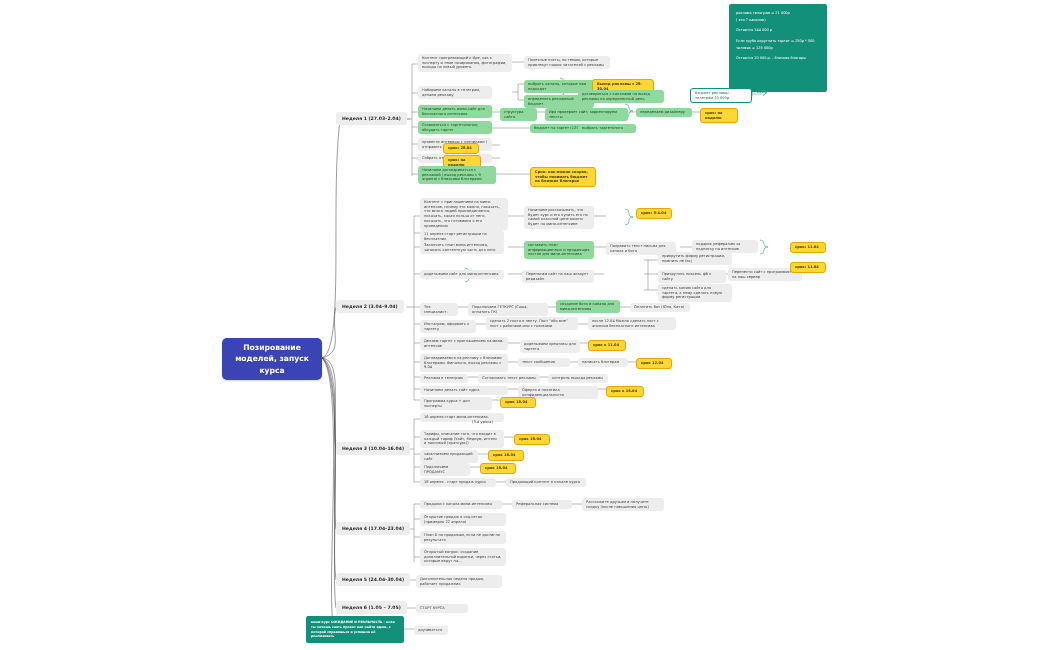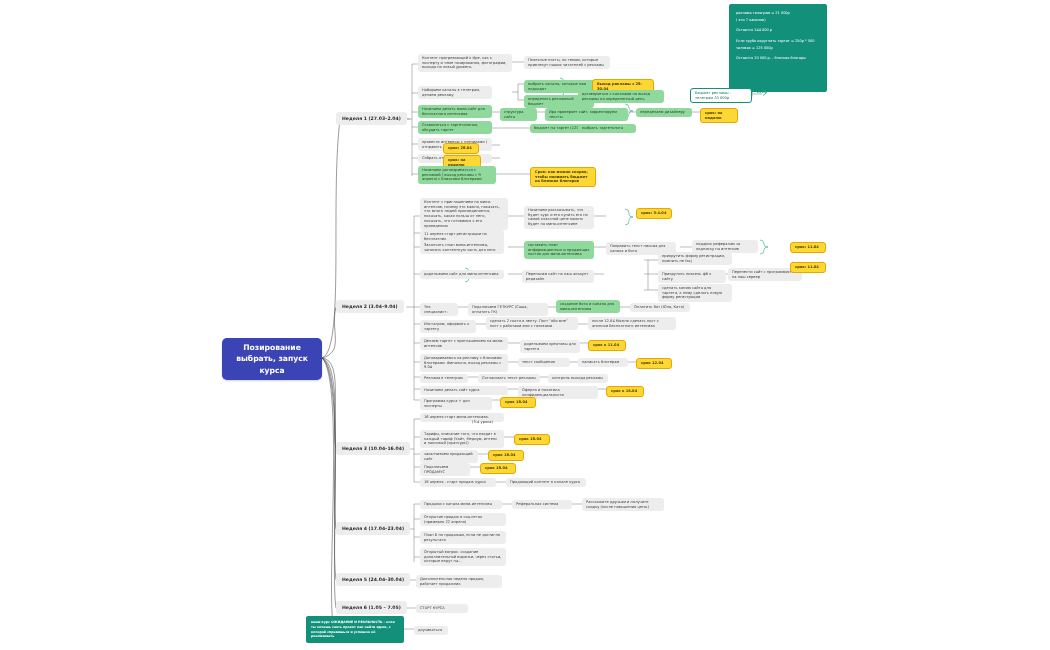--- a/index.html
+++ b/index.html
@@ -203,21 +203,21 @@
       <path d="M560 78 q4 0 4 4 v2 q0 3 4 3 q-4 0 -4 3 v2 q0 4 -4 4"></path>
       <path d="M748 100 q4 0 4 -4 v-3 q0 -3 4 -3 q-4 0 -4 -3 v-3 q0 -4 -4 -4"></path>
       <path d="M625 104 q4 0 4 4 v0 q0 3 4 3 q-4 0 -4 3 v0 q0 4 -4 4"></path>
       <path d="M625 209 q4 0 4 4 v1 q0 3 4 3 q-4 0 -4 3 v1 q0 4 -4 4"></path>
       <path d="M760 240 q4 0 4 4 v0 q0 3 4 3 q-4 0 -4 3 v0 q0 4 -4 4"></path>
       <path d="M465 268 q4 0 4 4 v0 q0 3 4 3 q-4 0 -4 3 v0 q0 4 -4 4"></path>
     </g>
   </svg>
 
   <div class="root" style="left:222px; top:338px; width:100px; height:42px;">
-    <span>Позирование выбрать, запуск курса</span>
+    <span>Позирование моделей, запуск курса</span>
   </div>
 
   <div class="bigteal" style="left:729px; top:4px; width:98px; height:88px;">
     <span class="ln">реклама телеграм = 21 000р</span>
     <span class="ln">( это 7 каналов)</span>
     <span class="gap"></span>
     <span class="ln">Остается 144 000 р</span>
     <span class="gap"></span>
     <span class="ln">Если грубо округлить таргет = 250р * 500</span>
     <span class="ln">человек = 125 000р</span>

